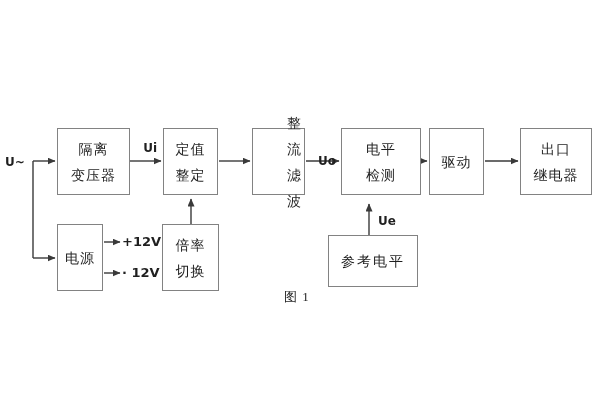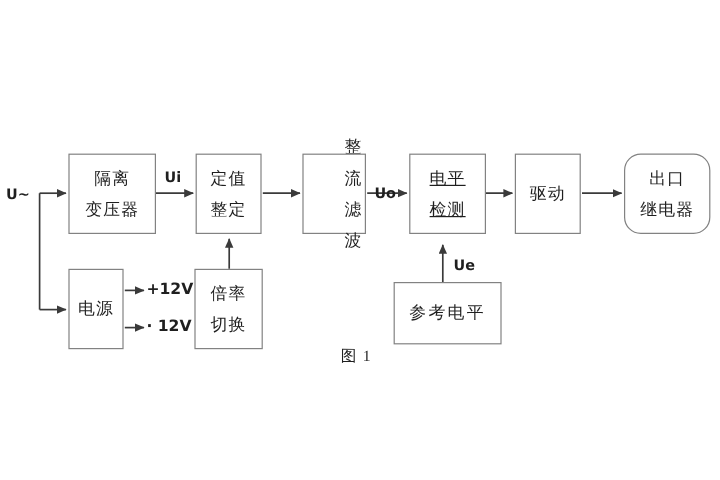--- a/index.html
+++ b/index.html
@@ -37,21 +37,21 @@
     letter-spacing: 1px;
   }
   .lbl {
     position: absolute;
     font-size: 12px;
     font-weight: bold;
     line-height: 16px;
     color: var(--text);
     white-space: nowrap;
   }
-  .lbl.center { text-align: center; }
+  .lbl.center { text-align: right; }
   .rail { font-size: 13px; }
   .caption {
     position: absolute;
     font-size: 13px;
     line-height: 16px;
     color: var(--text);
     letter-spacing: 1px;
   }
 </style>
 </head>
@@ -87,30 +87,30 @@
   <div class="box" style="left:163px; top:128px; width:55px; height:67px;">
     <span>定值</span>
     <span>整定</span>
   </div>
 
   <div class="box" style="left:252px; top:128px; width:53px; height:67px;padding-left:32px;">
     <span>整流</span>
     <span>滤波</span>
   </div>
 
-  <div class="box" style="left:341px; top:128px; width:64px; height:67px;text-decoration:underline;">
+  <div class="box" style="left:341px; top:128px; width:80px; height:67px;">
     <span>电平</span>
     <span>检测</span>
   </div>
 
   <div class="box" style="left:429px; top:128px; width:55px; height:67px;">
     <span>驱动</span>
   </div>
 
-  <div class="box" style="left:520px; top:128px; width:72px; height:67px;border-radius:14px;">
+  <div class="box" style="left:520px; top:128px; width:72px; height:67px;">
     <span>出口</span>
     <span>继电器</span>
   </div>
 
   <div class="box" style="left:57px; top:224px; width:46px; height:67px;">
     <span>电源</span>
   </div>
 
   <div class="box" style="left:162px; top:224px; width:57px; height:67px;align-items:center;">
     <span>倍率</span>

